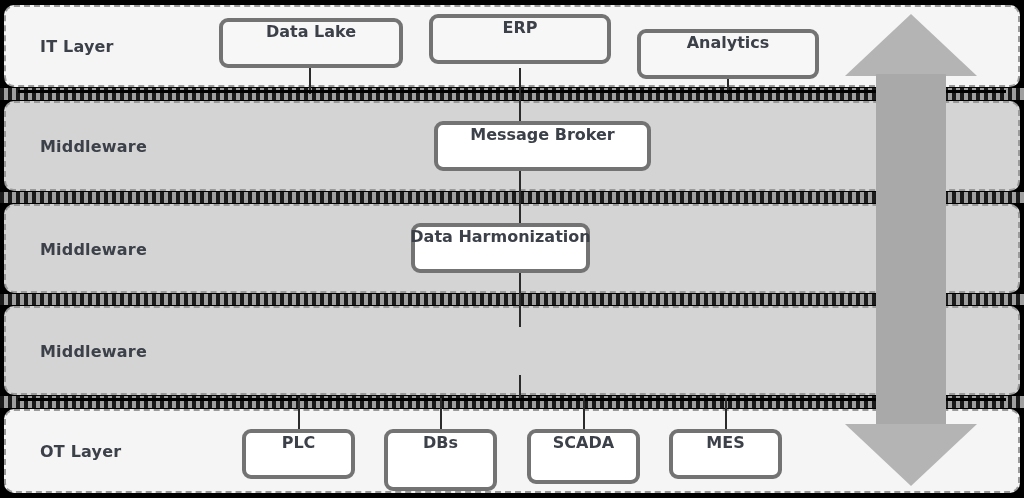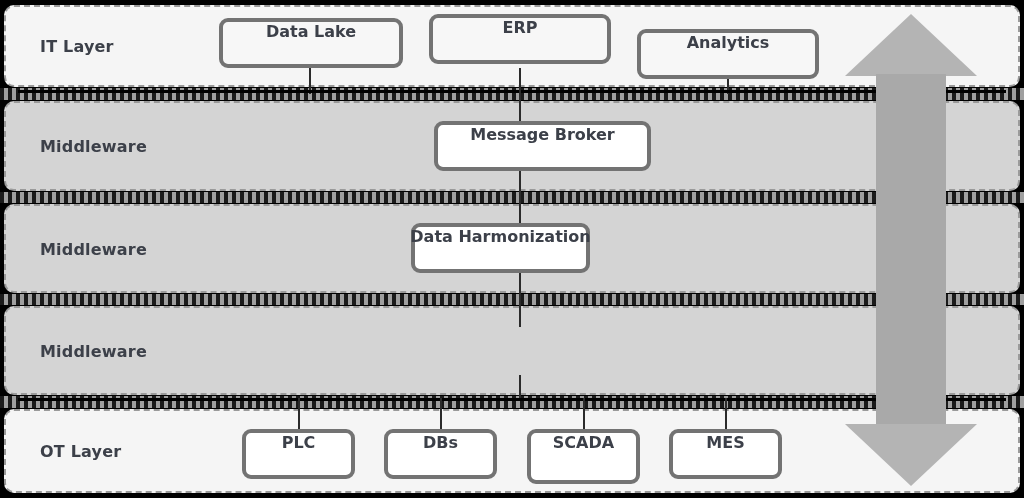--- a/index.html
+++ b/index.html
@@ -175,21 +175,21 @@
   <div class="node" style="left:434px;top:121px;width:217px;height:50px;">
     <span>Message Broker</span>
   </div>
   <div class="node" style="left:411px;top:223px;width:179px;height:50px;">
     <span>Data Harmonization</span>
   </div>
 
   <div class="node" style="left:242px;top:429px;width:113px;height:50px;">
     <span>PLC</span>
   </div>
-  <div class="node" style="left:384px;top:429px;width:113px;height:50px;">
+  <div class="node" style="left:384px;top:429px;width:113px;height:62px;">
     <span>DBs</span>
   </div>
   <div class="node" style="left:527px;top:429px;width:113px;height:55px;">
     <span>SCADA</span>
   </div>
   <div class="node" style="left:669px;top:429px;width:113px;height:50px;">
     <span>MES</span>
   </div>
 
 </div>

